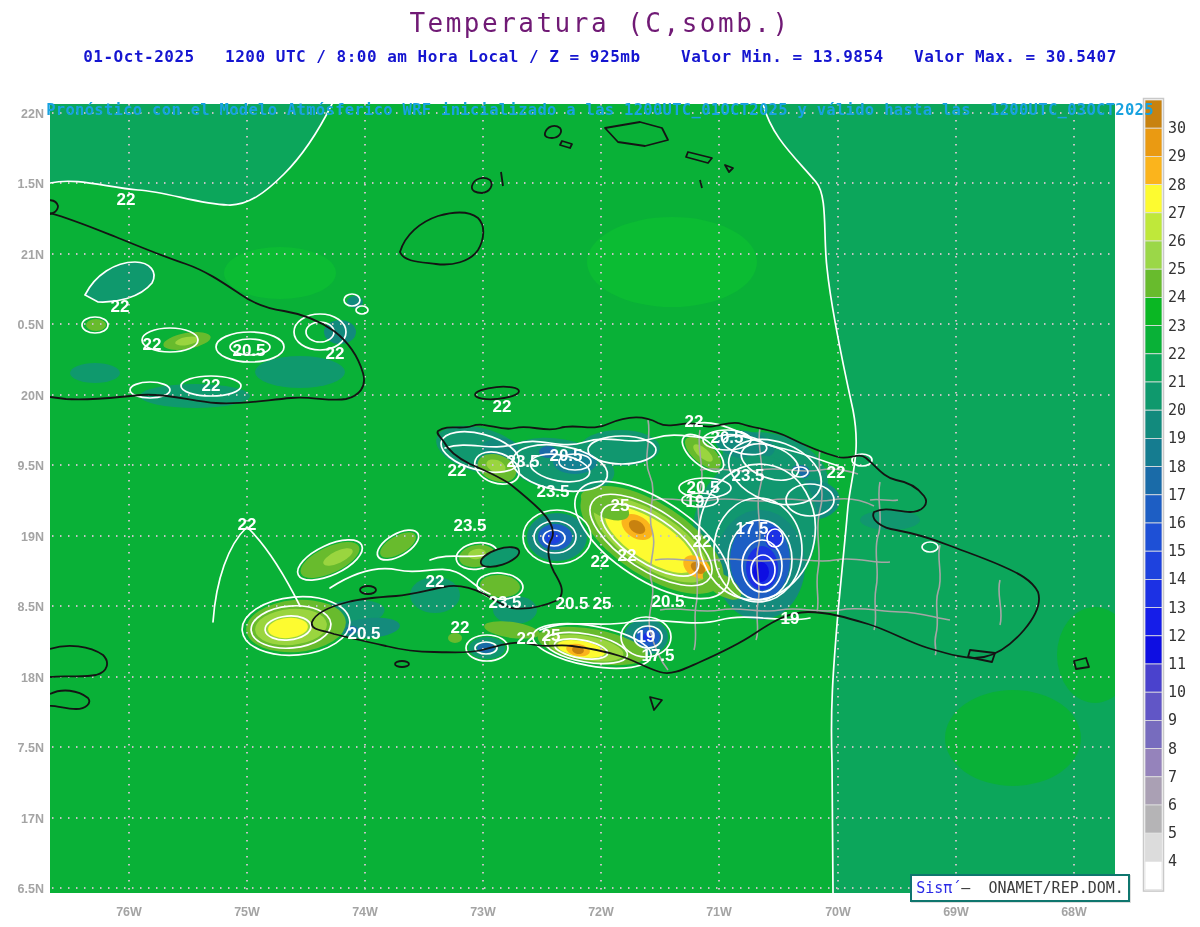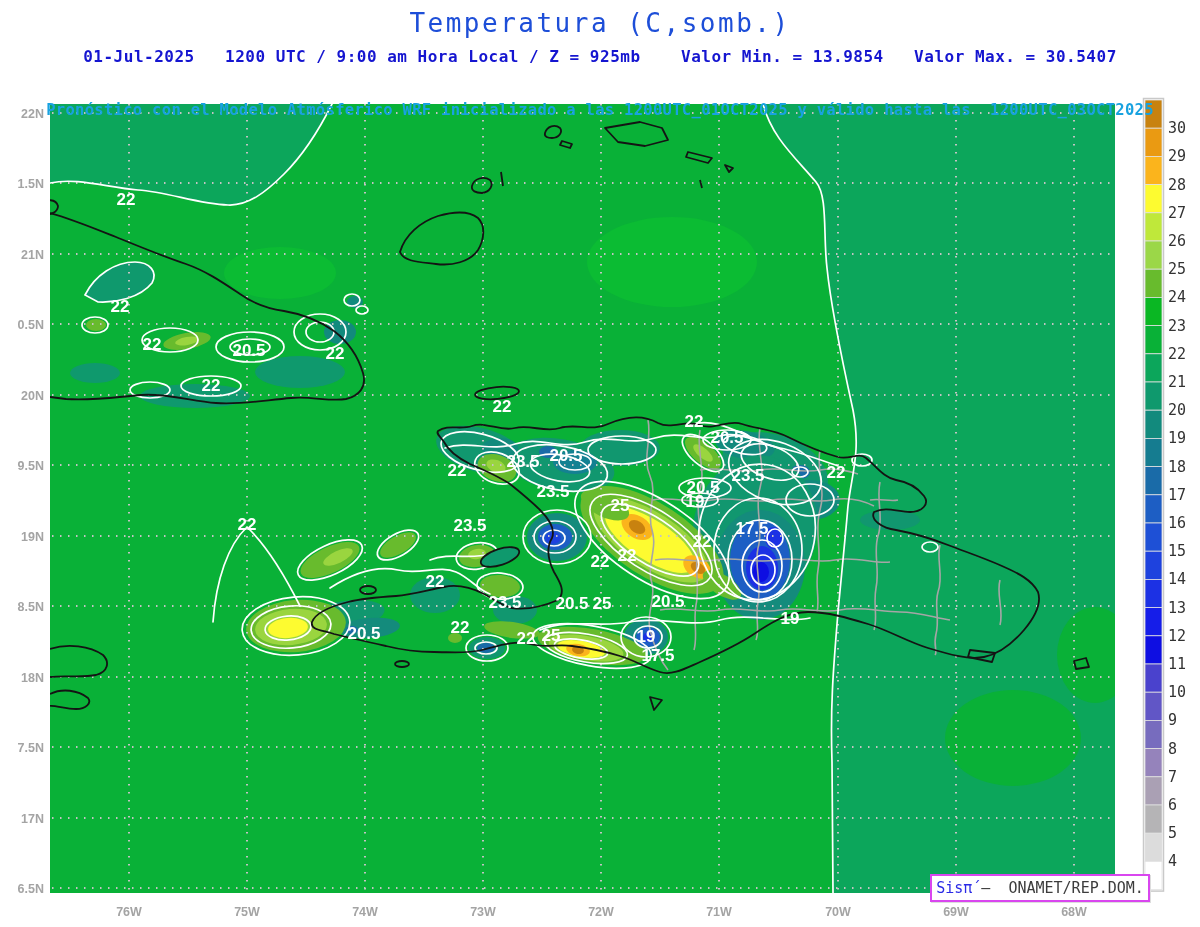--- a/index.html
+++ b/index.html
@@ -1,41 +1,41 @@
 <!DOCTYPE html>
 <html><head>
 <meta charset="utf-8">
 <style>
   html,body{margin:0;padding:0;background:#fff;}
   #stage{position:relative;width:1200px;height:927px;background:#fff;overflow:hidden;
          font-family:"DejaVu Sans Mono","Liberation Mono",monospace;}
   .hdr{position:absolute;left:0;width:1200px;text-align:center;white-space:pre;}
-  #title{top:8px;font-size:26px;letter-spacing:2.5px;color:#1d4ed8;}
+  #title{top:8px;font-size:26px;letter-spacing:2.5px;color:#701a75;}
   #fline{top:47px;font-size:16px;letter-spacing:0.5px;color:#1515d0;font-weight:bold;}
   #mline{top:69px;font-size:15.5px;letter-spacing:0.3px;color:#18a2e0;font-weight:bold;margin-top:32px;}
   #attrib{position:absolute;left:910px;top:874px;width:216px;height:24px;background:#fff;
-          border:2px solid #d946ef;font-size:15px;line-height:24px;text-align:center;
-          white-space:pre;box-shadow:1px 1px 0 #ddd;margin-left:20px;}
+          border:2px solid #0f766e;font-size:15px;line-height:24px;text-align:center;
+          white-space:pre;box-shadow:1px 1px 0 #ddd;}
   #attrib .brand{color:#2a2ae6;}
   #attrib .org{color:#3c3c3c;}
   svg text{font-family:"Liberation Sans","DejaVu Sans",sans-serif;}
   .ticklabel{fill:#a4a4a4;font-size:12.5px;font-weight:bold;}
   .cbarlabel{fill:#333;font-size:15px;font-family:"DejaVu Sans Mono",monospace;}
   .clabel{fill:#ffffff;font-size:17px;font-weight:bold;}
   .grid{stroke:#c4c4c4;stroke-width:2;stroke-dasharray:1.5 6.5;fill:none;}
   .wc{stroke:#ffffff;stroke-width:1.7;fill:none;stroke-linecap:round;}
   .coast{stroke:#141414;stroke-width:1.8;fill:none;stroke-linejoin:round;}
   .prov{stroke:#a6a6a6;stroke-width:1.6;fill:none;}
 </style>
 </head>
 <body>
 
 <div id="stage">
   <div class="hdr" id="title">Temperatura (C,somb.)</div>
-  <div class="hdr" id="fline">01-Jul-2025   1200 UTC / 9:00 am Hora Local / Z = 925mb    Valor Min. = 13.9854   Valor Max. = 30.5407</div>
+  <div class="hdr" id="fline">01-Oct-2025   1200 UTC / 8:00 am Hora Local / Z = 925mb    Valor Min. = 13.9854   Valor Max. = 30.5407</div>
   <div class="hdr" id="mline">Pronóstico con el Modelo Atmósferico WRF inicializado a las 1200UTC_01OCT2025 y válido hasta las  1200UTC_03OCT2025</div>
 
   <svg id="mapsvg" width="1200" height="927">
     <defs>
       <clipPath id="mapclip">
           <rect x="50" y="104" width="1065" height="789"></rect>
         </clipPath>
     </defs>
 
     <g clip-path="url(#mapclip)">

